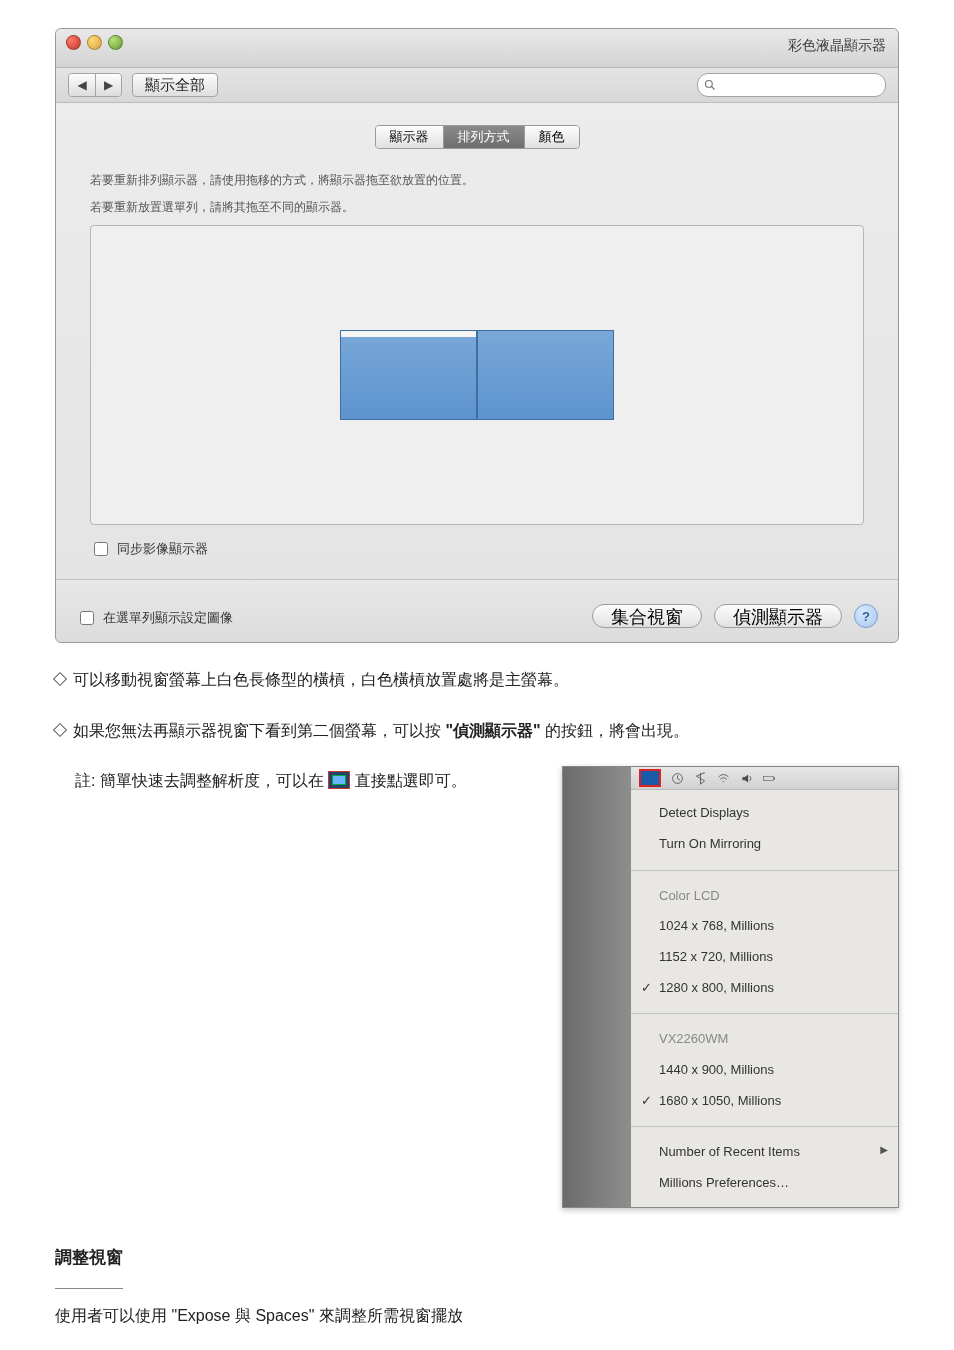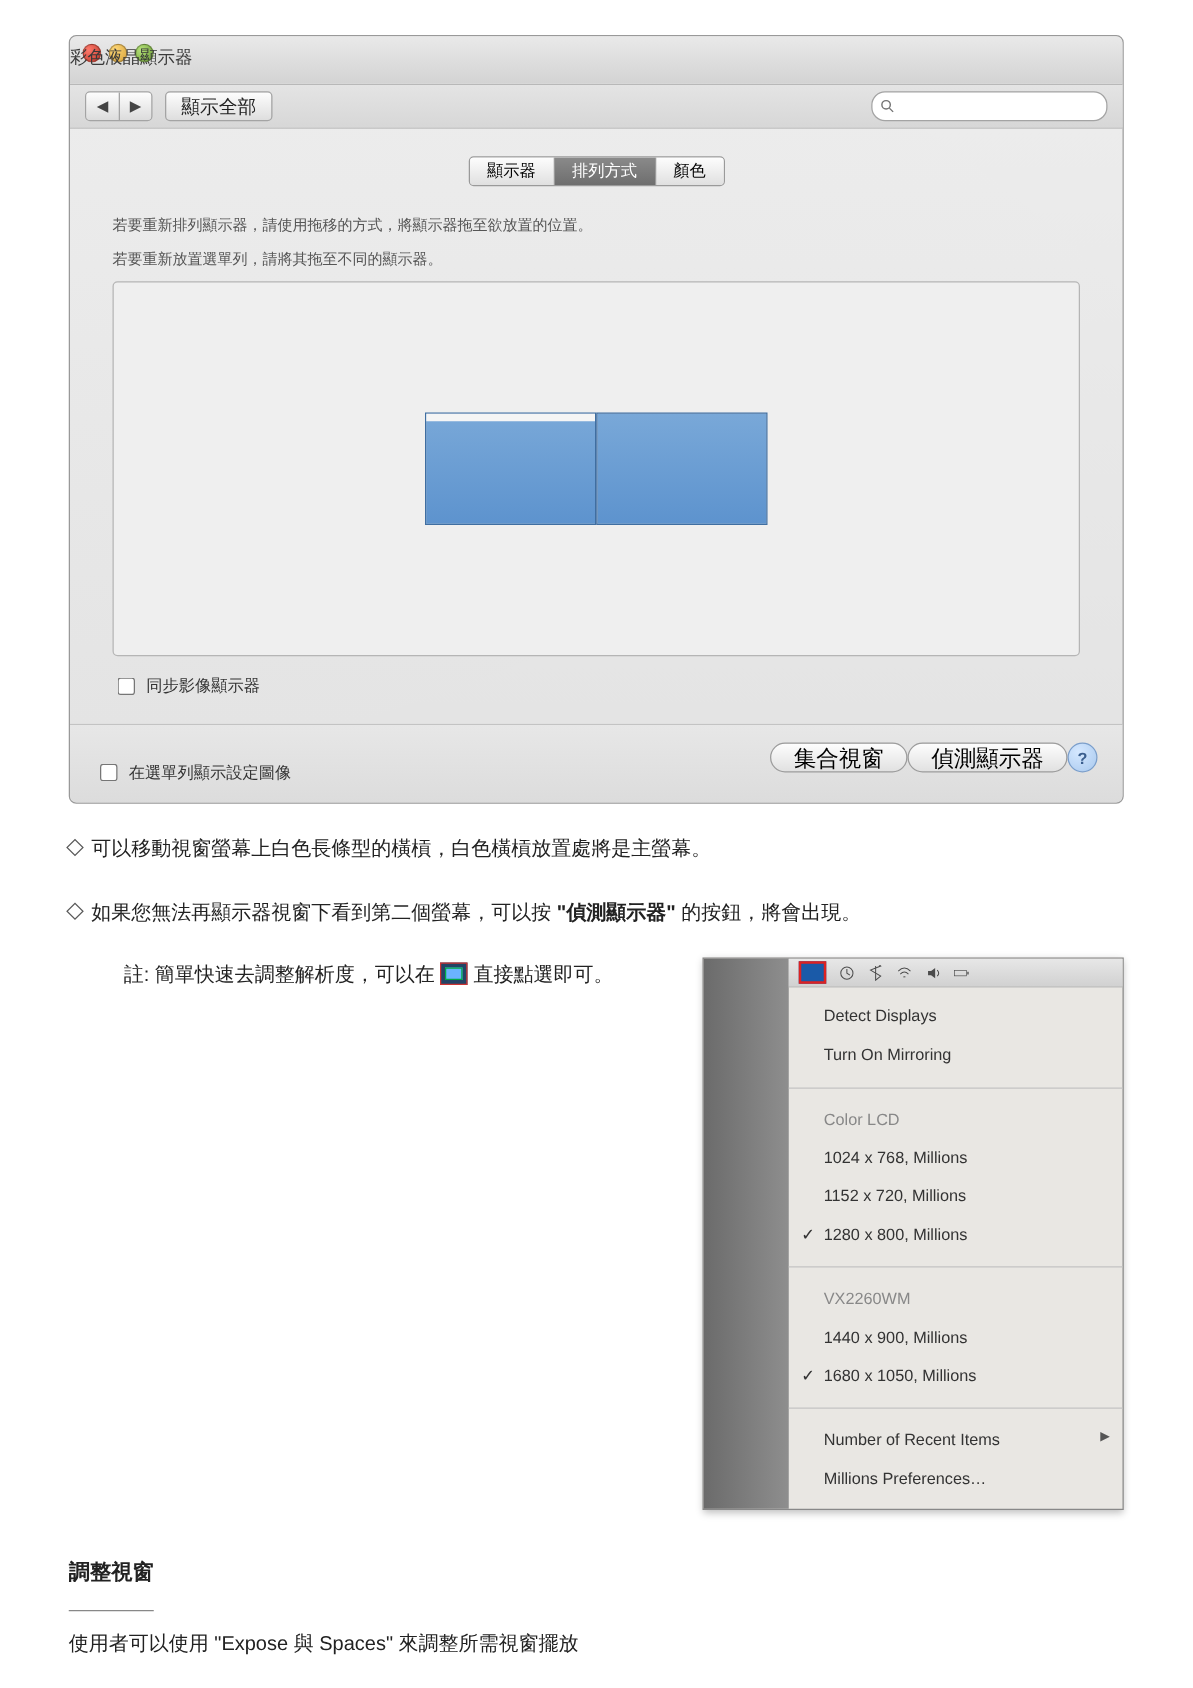--- a/index.html
+++ b/index.html
@@ -6,21 +6,21 @@
   .page{width:954px;min-height:1350px;margin:0 auto;position:relative;padding:28px 55px 40px 55px;box-sizing:border-box}
 
   
   .mac-window{border:1px solid #999;border-radius:6px;background:linear-gradient(#ededed,#e3e3e3);box-shadow:0 0 0 rgba(0,0,0,0);margin-bottom:22px}
   .titlebar{position:relative;height:38px;border-bottom:1px solid #b8b8b8;border-radius:6px 6px 0 0;background:linear-gradient(#e9e9e9,#d3d3d3)}
   .traffic{position:absolute;left:10px;top:6px;display:flex;gap:6px}
   .dot{width:13px;height:13px;border-radius:50%;border:1px solid rgba(0,0,0,.25)}
   .dot.red{background:radial-gradient(circle at 30% 30%,#ff7a6c,#c0392b)}
   .dot.yel{background:radial-gradient(circle at 30% 30%,#ffd97a,#d7a23a)}
   .dot.grn{background:radial-gradient(circle at 30% 30%,#b6e27a,#6a9a34)}
-  .title{position:absolute;left:0;right:12px;top:8px;text-align:left;font-size:14px;color:#3a3a3a}
+  .title{position:absolute;left:0;right:12px;top:8px;text-align:right;font-size:14px;color:#3a3a3a}
   .toolbar{display:flex;align-items:center;height:34px;padding:0 12px;gap:10px;border-bottom:1px solid #bdbdbd;background:linear-gradient(#e4e4e4,#d7d7d7)}
   .nav{display:flex;border:1px solid #a4a4a4;border-radius:4px;overflow:hidden;height:22px}
   .nav button{width:26px;border:none;background:linear-gradient(#fdfdfd,#dcdcdc);font-size:12px;color:#444;cursor:pointer}
   .nav button+button{border-left:1px solid #a4a4a4}
   .pill{height:22px;padding:0 12px;border:1px solid #a4a4a4;border-radius:4px;background:linear-gradient(#fdfdfd,#dedede);font-size:15px;display:flex;align-items:center}
   .spacer{flex:1}
   .search{display:flex;align-items:center;height:22px;border:1px solid #a4a4a4;border-radius:11px;background:#fff;min-width:170px;padding:0 6px}
   .search svg{width:12px;height:12px;margin-right:4px;opacity:.55}
   .search input{border:none;outline:none;font-size:12px;flex:1;background:transparent}
 
@@ -32,29 +32,29 @@
   .seg-inner button.active{background:linear-gradient(#8a8a8a,#6e6e6e);color:#fff}
   .instr{font-size:12px;color:#555;line-height:1.6;margin-bottom:8px}
   .arr-box{border:1px solid #b5b5b5;border-radius:4px;background:#efefef;padding:24px;height:250px;display:flex;align-items:center;justify-content:center}
   .arr-inner{display:flex;gap:0;align-items:flex-start}
   .disp{background:linear-gradient(#79a8d8,#5d93ce);border:1px solid #3f6ea1}
   .disp.primary{width:135px;height:88px;position:relative}
   .disp.primary::before{content:"";position:absolute;left:0;right:0;top:0;height:6px;background:#f5f5f5}
   .disp.secondary{width:135px;height:88px;margin-top:0}
   .chk-row{display:flex;align-items:center;gap:6px;font-size:13px;color:#333;margin-top:14px}
   .chk-row input{width:14px;height:14px}
-  .bottombar{display:flex;align-items:flex-start;padding:14px 20px;border-top:1px solid #c3c3c3;background:linear-gradient(#e7e7e7,#dcdcdc);border-radius:0 0 6px 6px}
+  .bottombar{display:flex;align-items:flex-end;padding:14px 20px;border-top:1px solid #c3c3c3;gap:12px;background:linear-gradient(#e7e7e7,#dcdcdc);border-radius:0 0 6px 6px}
   .bottombar .spacer{flex:1}
   .mac-btn{height:24px;padding:0 18px;border:1px solid #9c9c9c;border-radius:12px;background:linear-gradient(#fdfdfd,#e1e1e1);font-size:18px;cursor:pointer}
   .help{width:22px;height:22px;border-radius:50%;border:1px solid #7a9ecb;background:radial-gradient(circle at 35% 30%,#d5e8ff,#a9c9ee);display:flex;align-items:center;justify-content:center;font-size:13px;color:#3a5e8e;font-weight:bold;cursor:pointer}
 
   .body-text{font-size:16px;line-height:1.9;color:#222}
   .diamond{display:inline-block;transform:rotate(45deg);width:8px;height:8px;border:1px solid #5a5a5a;margin-right:8px;vertical-align:1px}
   .para{margin:0 0 20px}
-  .indent{margin-left:44px}
+  .indent{margin-left:20px}
   strong.kw{font-weight:700}
 
   .note-row{display:flex;align-items:flex-start;gap:20px;margin-top:18px}
   .note-left{flex:1;font-size:16px;line-height:1.9}
   .note-left .inline-icon,.apple-icon{display:inline-flex;align-items:center;justify-content:center;width:20px;height:16px;border:1px solid #c33;background:#246;vertical-align:-3px;position:relative}
   .note-left .inline-icon::after{content:"";position:absolute;left:3px;top:3px;width:12px;height:8px;background:#6bb3ff;border:1px solid #0a4}
   .apple-badge{display:inline-flex;align-items:center;justify-content:center;width:24px;height:20px;background:#f26a3e;border-radius:3px;vertical-align:-4px}
   .apple-badge svg{width:14px;height:14px}
 
   .menu-shot{width:335px;border:1px solid #888;background:#e9e7e3;font-size:13px;box-shadow:0 2px 6px rgba(0,0,0,.25);display:flex}

